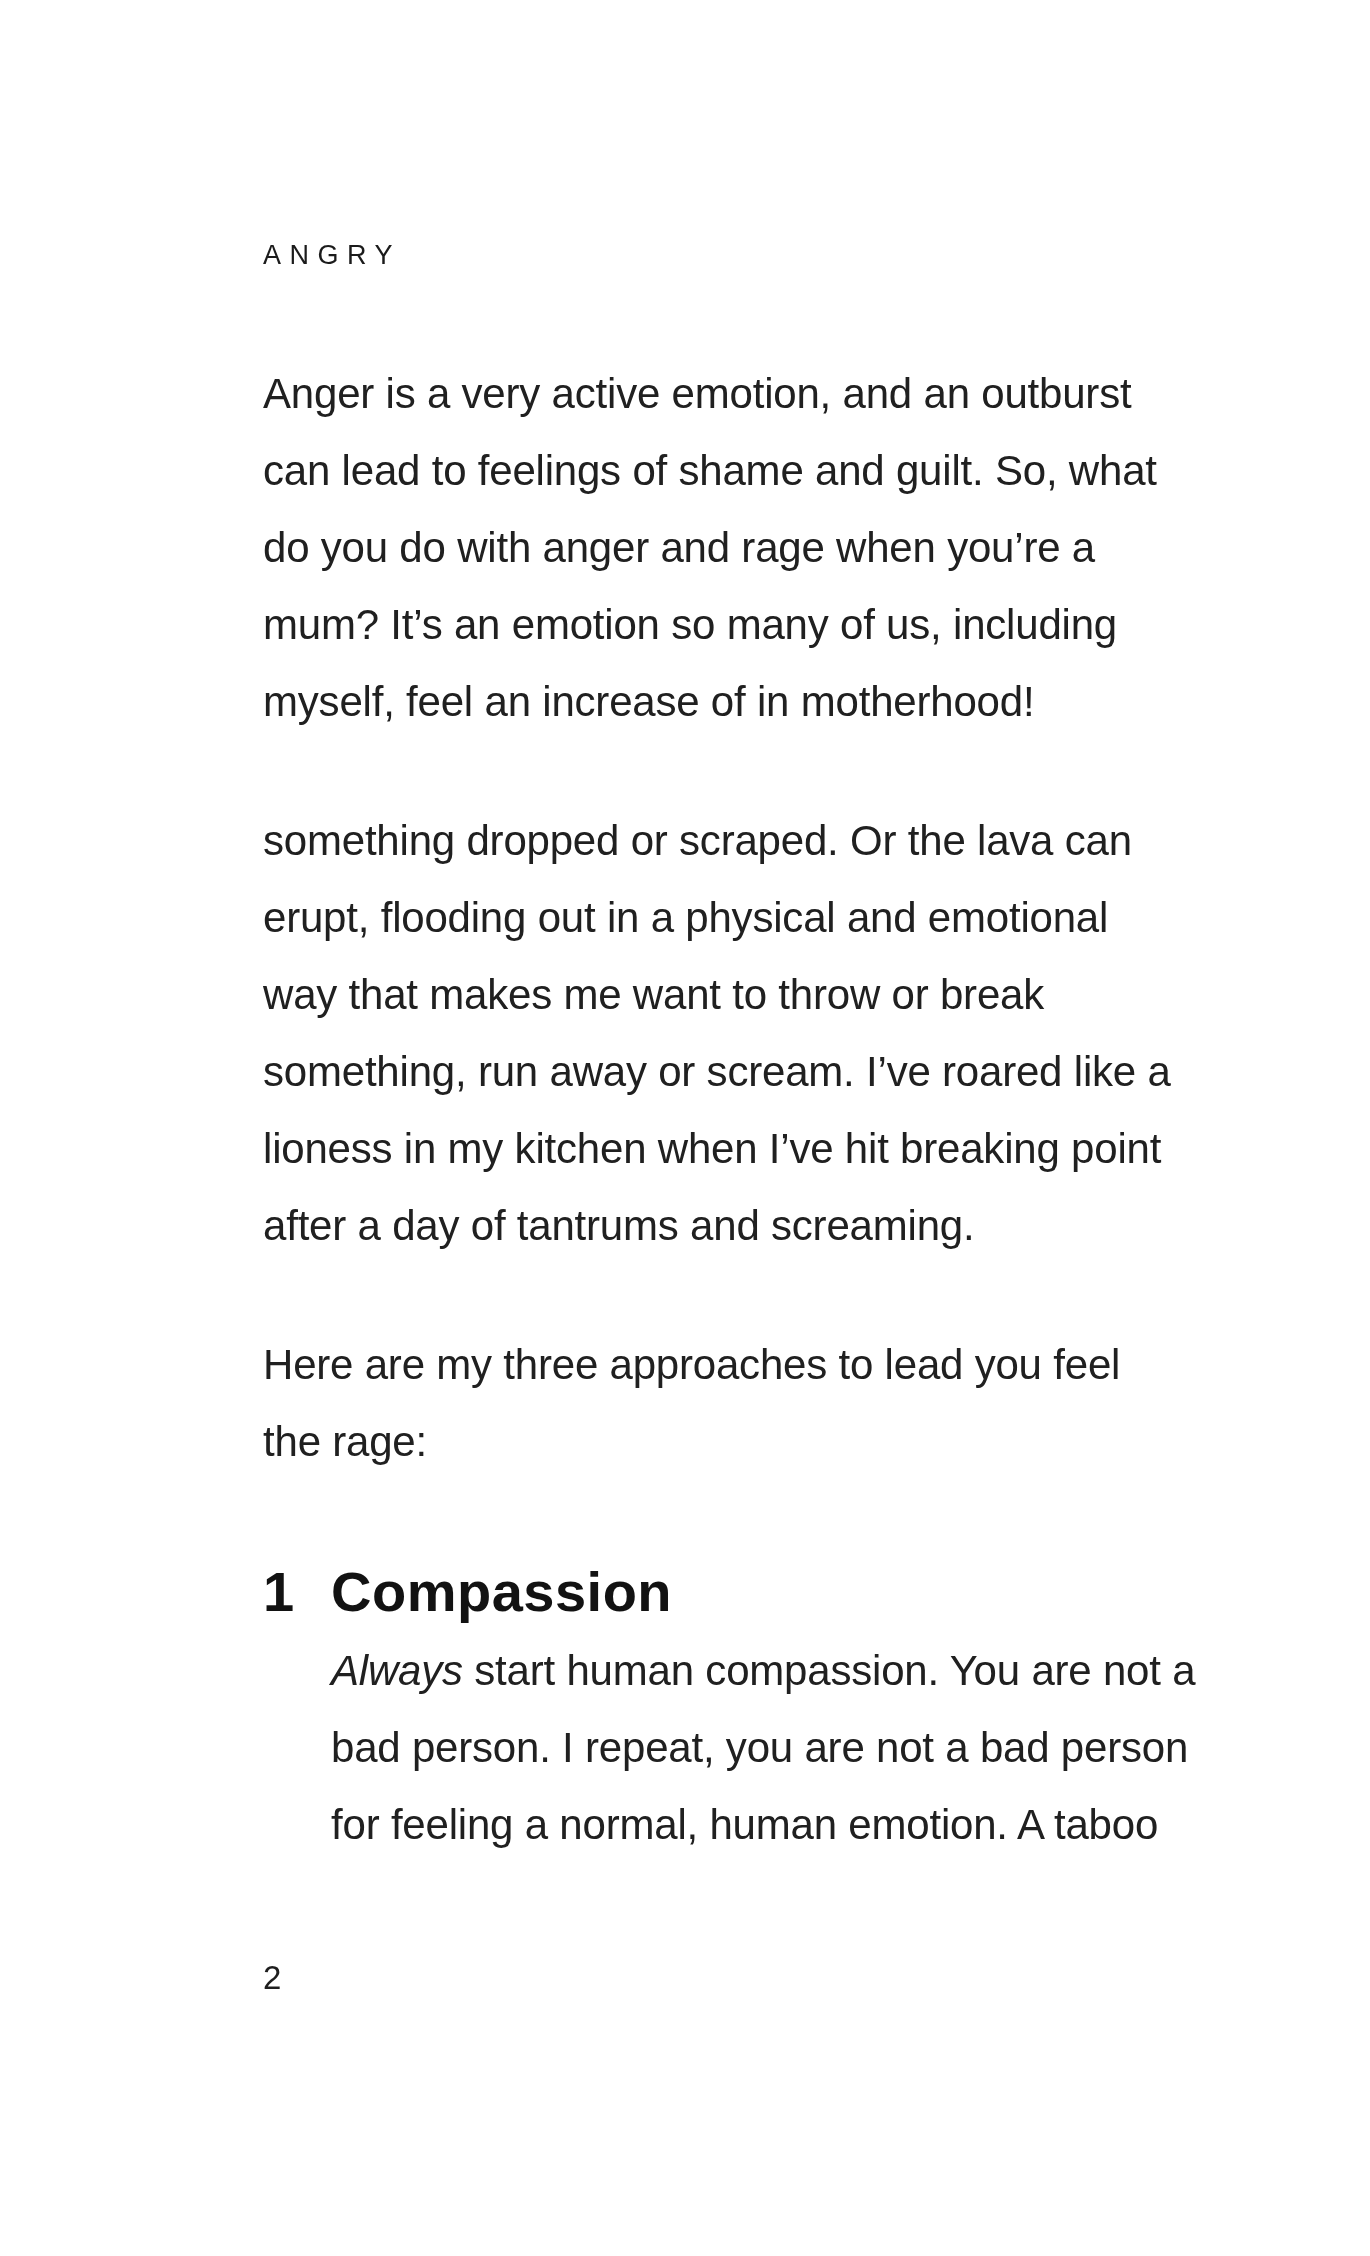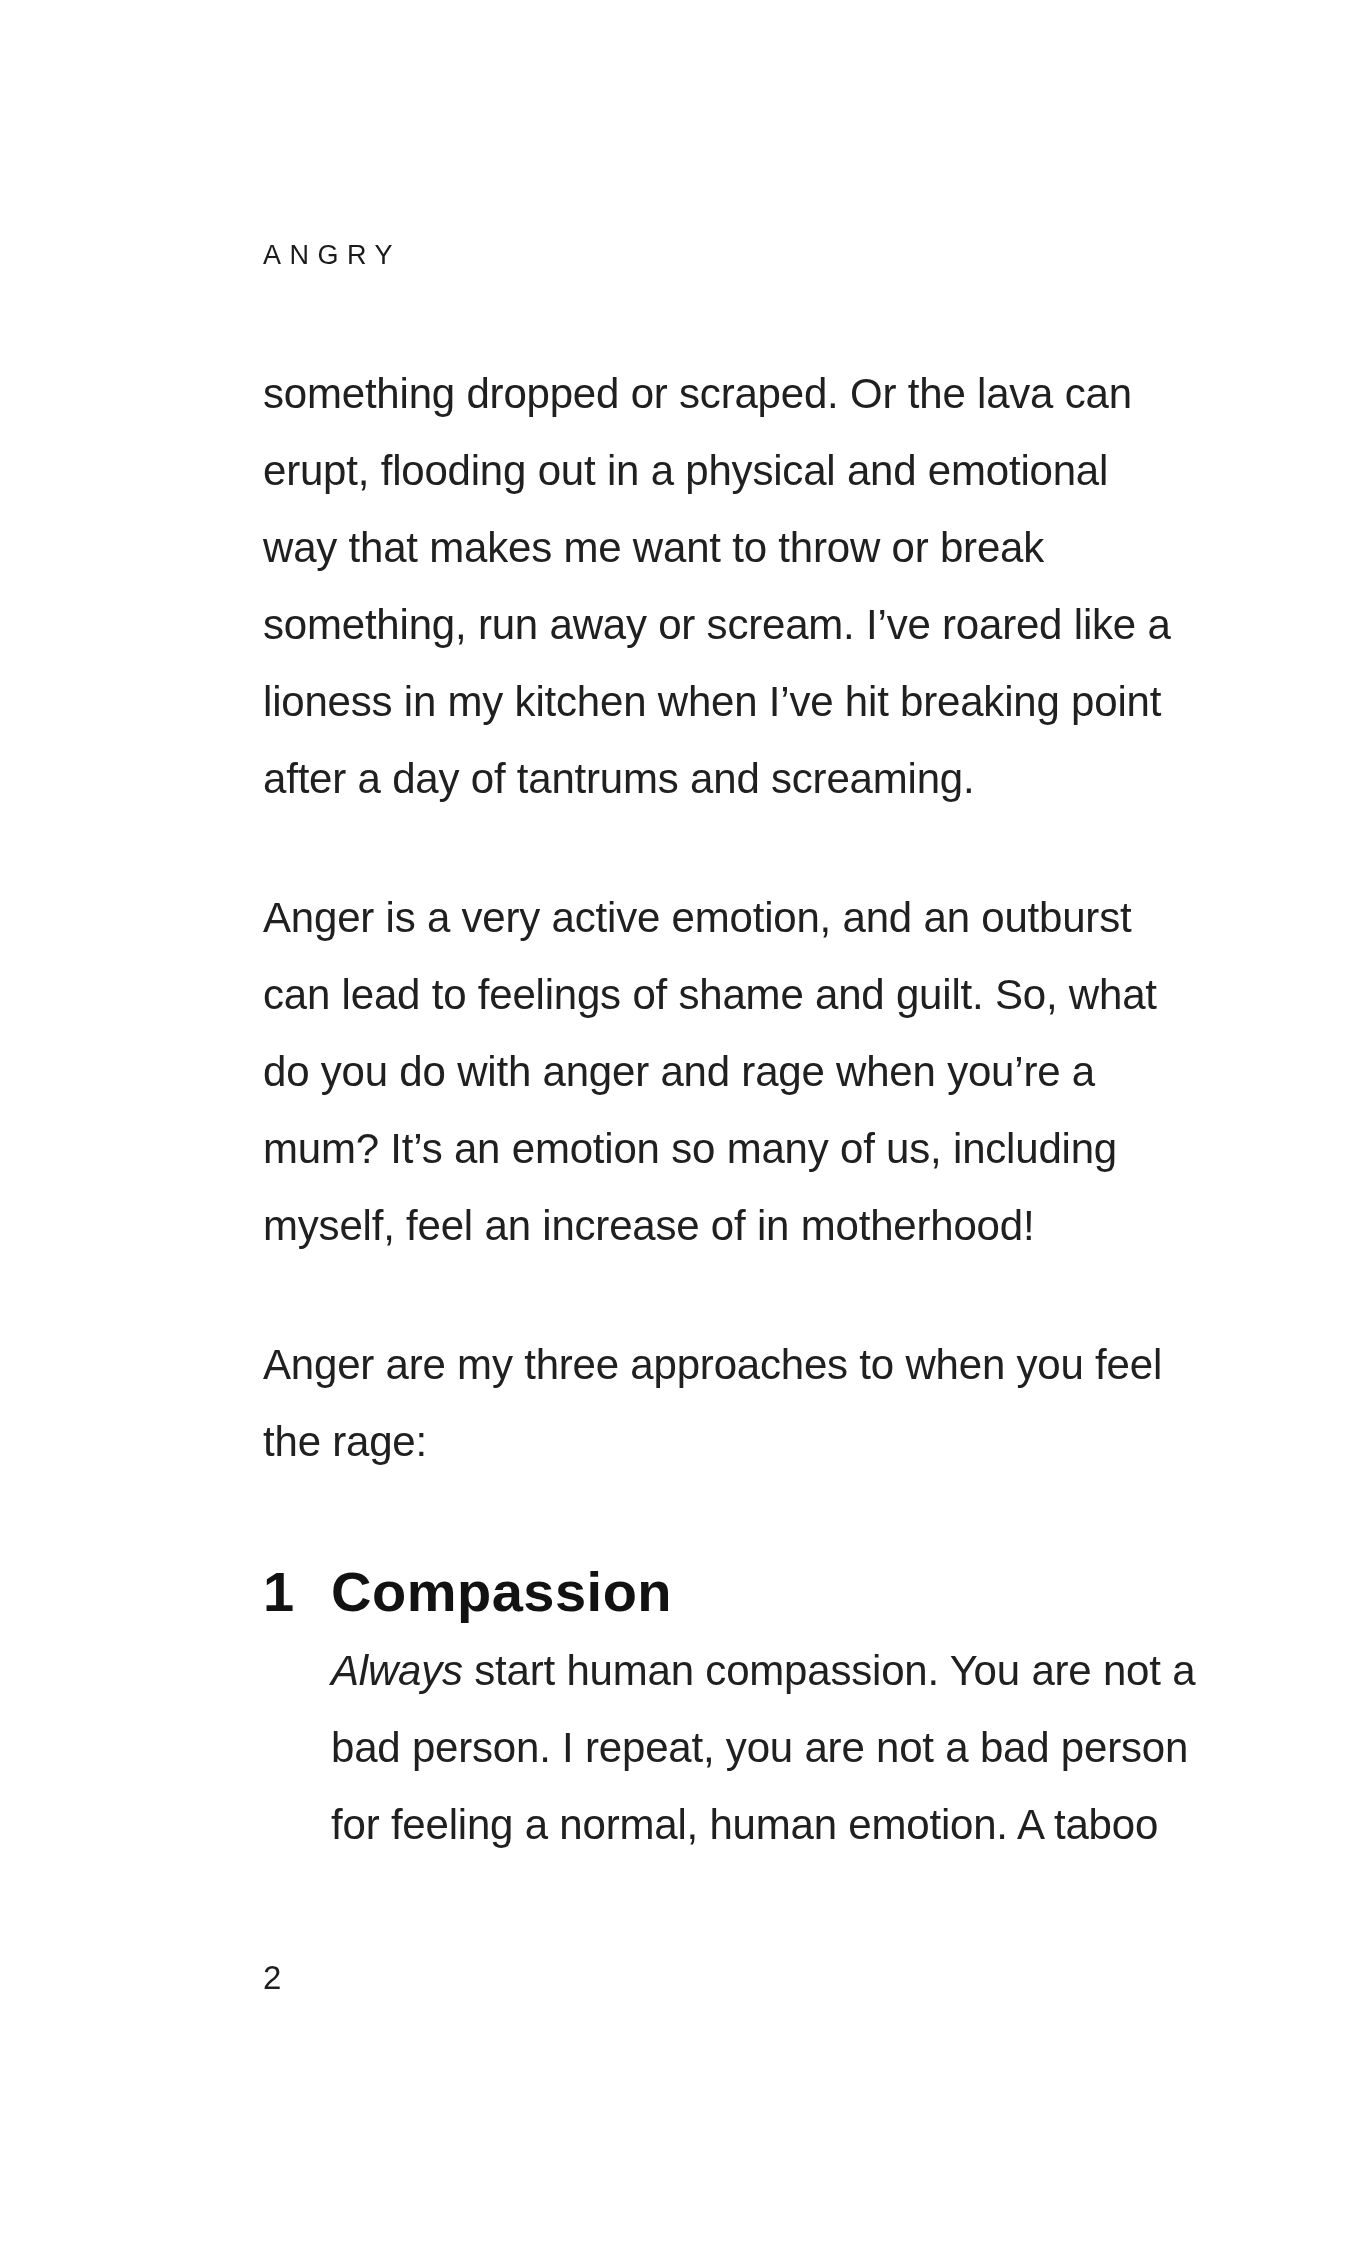--- a/index.html
+++ b/index.html
@@ -79,38 +79,38 @@
 </head>
 <body>
 
 <div class="page">
 
   <div class="running-header">ANGRY</div>
 
   <div class="content">
 
     <p class="body-text">
+      <span class="lines">Anger is a very active emotion, and an outburst
+can lead to feelings of shame and guilt. So, what
+do you do with anger and rage when you’re a
+mum? It’s an emotion so many of us, including
+myself, feel an increase of in motherhood!</span>
+    </p>
+
+    <p class="body-text">
       <span class="lines">something dropped or scraped. Or the lava can
 erupt, flooding out in a physical and emotional
 way that makes me want to throw or break
 something, run away or scream. I’ve roared like a
 lioness in my kitchen when I’ve hit breaking point
 after a day of tantrums and screaming.</span>
     </p>
 
     <p class="body-text">
-      <span class="lines">Anger is a very active emotion, and an outburst
-can lead to feelings of shame and guilt. So, what
-do you do with anger and rage when you’re a
-mum? It’s an emotion so many of us, including
-myself, feel an increase of in motherhood!</span>
-    </p>
-
-    <p class="body-text">
-      <span class="lines">Anger are my three approaches to when you feel
+      <span class="lines">Here are my three approaches to lead you feel
 the rage:</span>
     </p>
 
     <h2 class="section-heading">
       <span class="h-num">1</span><span class="h-title">Compassion</span>
     </h2>
 
     <p class="body-text indented">
       <span class="line-first"><em>Always</em><span> start human compassion. You are not a</span></span>
       <span class="lines">bad person. I repeat, you are not a bad person

